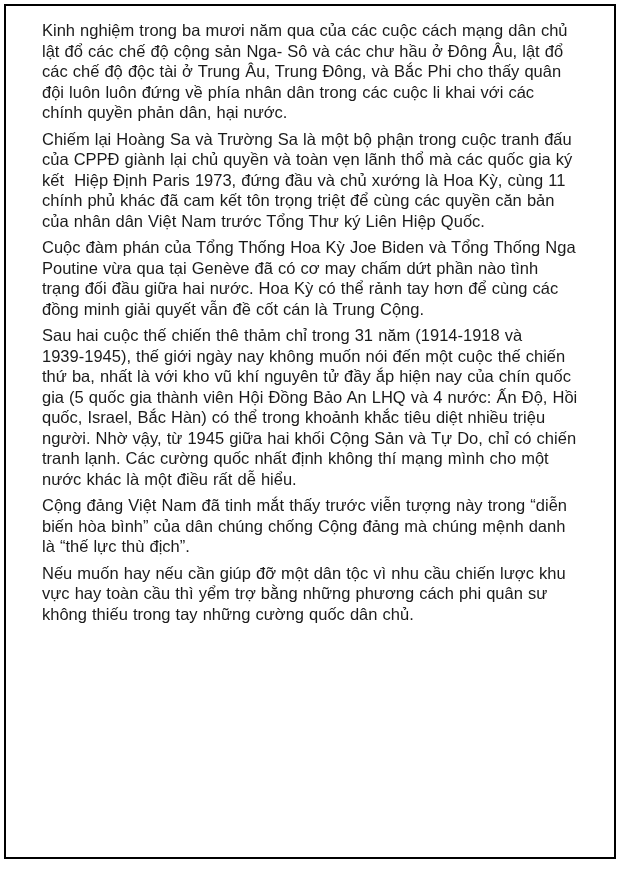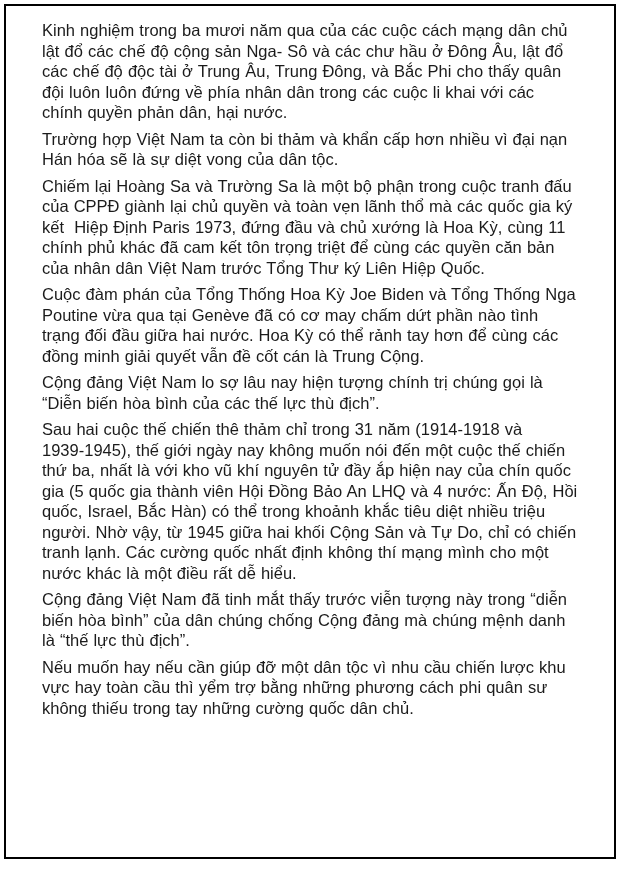--- a/index.html
+++ b/index.html
@@ -44,33 +44,29 @@
 <body>
 
 <div class="page">
   <div class="frame"></div>
   <div class="content">
     <p>Kinh nghiệm trong ba mươi năm qua của các cuộc cách mạng dân chủ
 lật đổ các chế độ cộng sản Nga- Sô và các chư hầu ở Đông Âu, lật đổ
 các chế độ độc tài ở Trung Âu, Trung Đông, và Bắc Phi cho thấy quân
 đội luôn luôn đứng về phía nhân dân trong các cuộc li khai với các
 chính quyền phản dân, hại nước.</p>
-    <p>Trường hợp Việt Nam ta còn bi thảm và khẩn cấp hơn nhiều vì đại nạn
-Hán hóa sẽ là sự diệt vong của dân tộc.</p>
     <p>Chiếm lại Hoàng Sa và Trường Sa là một bộ phận trong cuộc tranh đấu
 của CPPĐ giành lại chủ quyền và toàn vẹn lãnh thổ mà các quốc gia ký
 kết  Hiệp Định Paris 1973, đứng đầu và chủ xướng là Hoa Kỳ, cùng 11
 chính phủ khác đã cam kết tôn trọng triệt để cùng các quyền căn bản
 của nhân dân Việt Nam trước Tổng Thư ký Liên Hiệp Quốc.</p>
     <p>Cuộc đàm phán của Tổng Thống Hoa Kỳ Joe Biden và Tổng Thống Nga
 Poutine vừa qua tại Genève đã có cơ may chấm dứt phần nào tình
 trạng đối đầu giữa hai nước. Hoa Kỳ có thể rảnh tay hơn để cùng các
 đồng minh giải quyết vẫn đề cốt cán là Trung Cộng.</p>
-    <p>Cộng đảng Việt Nam lo sợ lâu nay hiện tượng chính trị chúng gọi là
-“Diễn biến hòa bình của các thế lực thù địch”.</p>
     <p>Sau hai cuộc thế chiến thê thảm chỉ trong 31 năm (1914-1918 và
 1939-1945), thế giới ngày nay không muốn nói đến một cuộc thế chiến
 thứ ba, nhất là với kho vũ khí nguyên tử đầy ắp hiện nay của chín quốc
 gia (5 quốc gia thành viên Hội Đồng Bảo An LHQ và 4 nước: Ấn Độ, Hồi
 quốc, Israel, Bắc Hàn) có thể trong khoảnh khắc tiêu diệt nhiều triệu
 người. Nhờ vậy, từ 1945 giữa hai khối Cộng Sản và Tự Do, chỉ có chiến
 tranh lạnh. Các cường quốc nhất định không thí mạng mình cho một
 nước khác là một điều rất dễ hiểu.</p>
     <p>Cộng đảng Việt Nam đã tinh mắt thấy trước viễn tượng này trong “diễn
 biến hòa bình” của dân chúng chống Cộng đảng mà chúng mệnh danh

